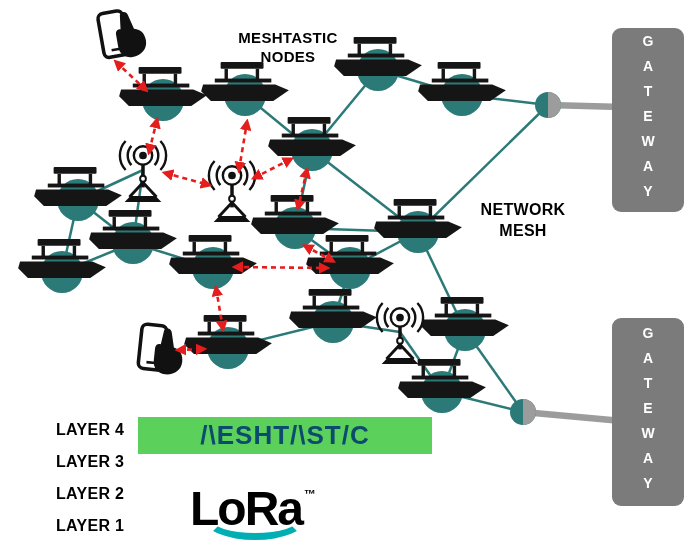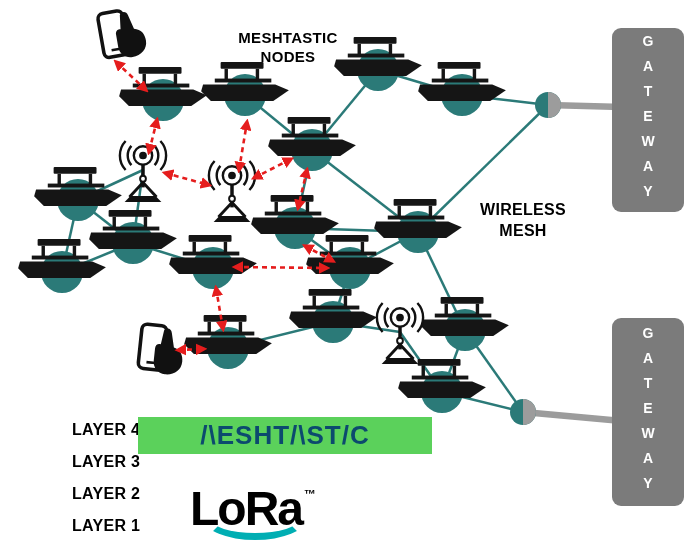--- a/index.html
+++ b/index.html
@@ -11,21 +11,21 @@
   .nodes-label{left:215px;top:28px;width:146px;text-align:center;font-size:15px;line-height:19px;letter-spacing:.3px;}
   .mesh-label{left:450px;top:199px;width:146px;text-align:center;font-size:16px;line-height:21px;letter-spacing:.3px;}
 
   .gateway{position:absolute;left:612px;width:72px;background:var(--gray_box,#7b7b7b);
            border-radius:9px;display:flex;align-items:center;justify-content:center;z-index:3;}
   .gw1{top:28px;height:184px;}
   .gw2{top:318px;height:188px;}
   .gateway-text{writing-mode:vertical-rl;text-orientation:upright;letter-spacing:9px;
                 color:#fff;font-weight:700;font-size:14px;}
 
-  .layers{position:absolute;left:56px;top:414px;z-index:2;margin-left:16px;}
+  .layers{position:absolute;left:56px;top:414px;z-index:2;}
   .layer{font-size:16px;font-weight:700;height:32px;display:flex;align-items:center;letter-spacing:.3px;}
 
   .mesh-logo{position:absolute;left:138px;top:417px;width:294px;height:37px;background:var(--green,#5bd15b);
              display:flex;align-items:center;justify-content:center;z-index:2;}
   .mesh-logo-text{font-size:26px;font-weight:900;letter-spacing:1px;color:#0c4a6e;white-space:nowrap;}
 
   .lora-row{position:absolute;left:190px;top:462px;display:flex;align-items:flex-start;z-index:2;margin-top:23px;}
   .lora-word{font-size:48px;font-weight:800;letter-spacing:-2px;line-height:1;}
   .lora-tm{font-size:12px;font-weight:700;margin:2px 2px 0 2px;}
   .p2p-word{font-size:46px;font-weight:800;margin-left:12px;line-height:1;letter-spacing:-1px;}
@@ -190,21 +190,21 @@
         <line x1="178" y1="350" x2="204" y2="349" stroke="#e51d1d" stroke-width="2.6" stroke-dasharray="5 4" marker-start="url(#arrhead)" marker-end="url(#arrhead)"></line>
       </g>
     </svg>
 
   <div class="label nodes-label">
     <div>MESHTASTIC</div>
     <div>NODES</div>
   </div>
 
   <div class="label mesh-label">
-    <div>WIRELESS</div>
+    <div>NETWORK</div>
     <div>MESH</div>
   </div>
 
   <div class="gateway gw1">
     <div class="gateway-text">GATEWAY</div>
   </div>
   <div class="gateway gw2">
     <div class="gateway-text">GATEWAY</div>
   </div>
 

